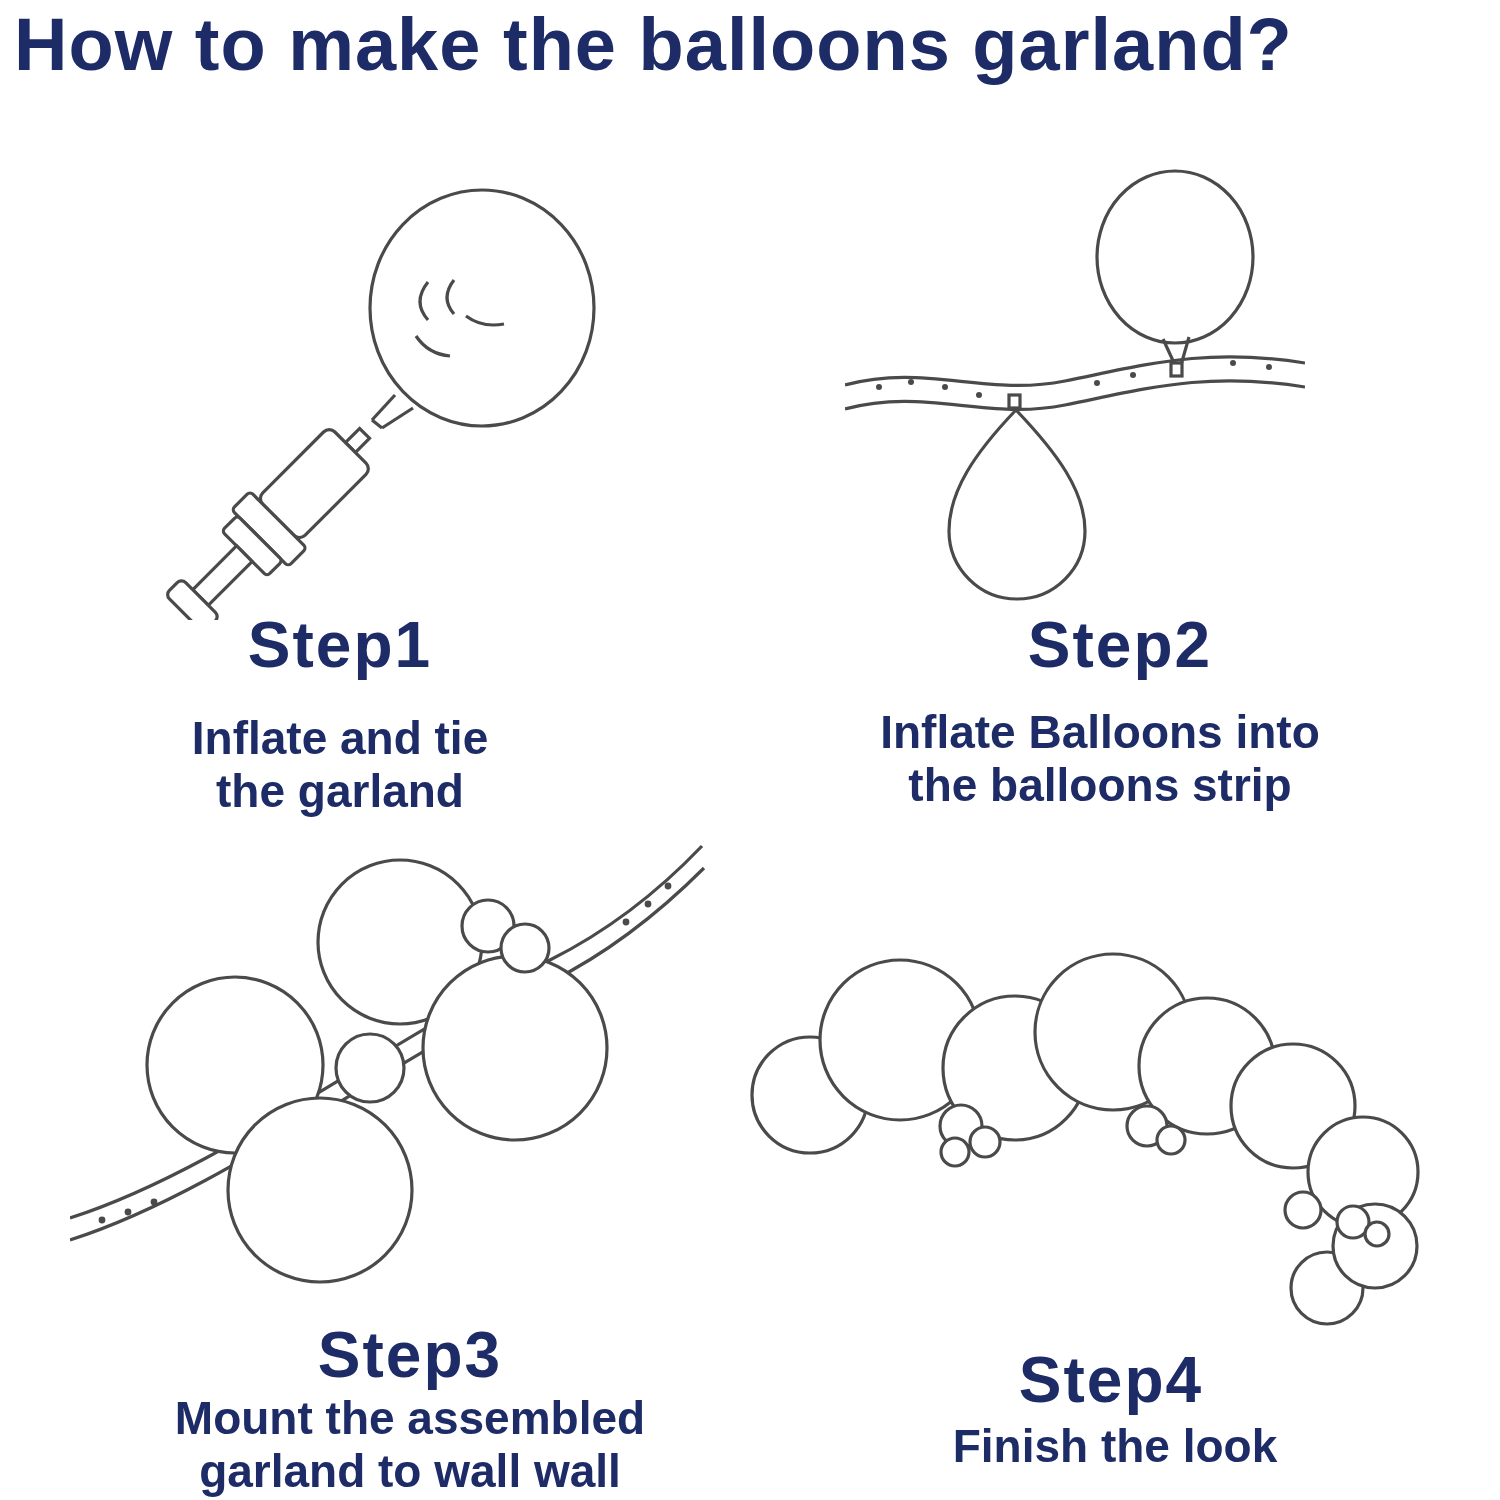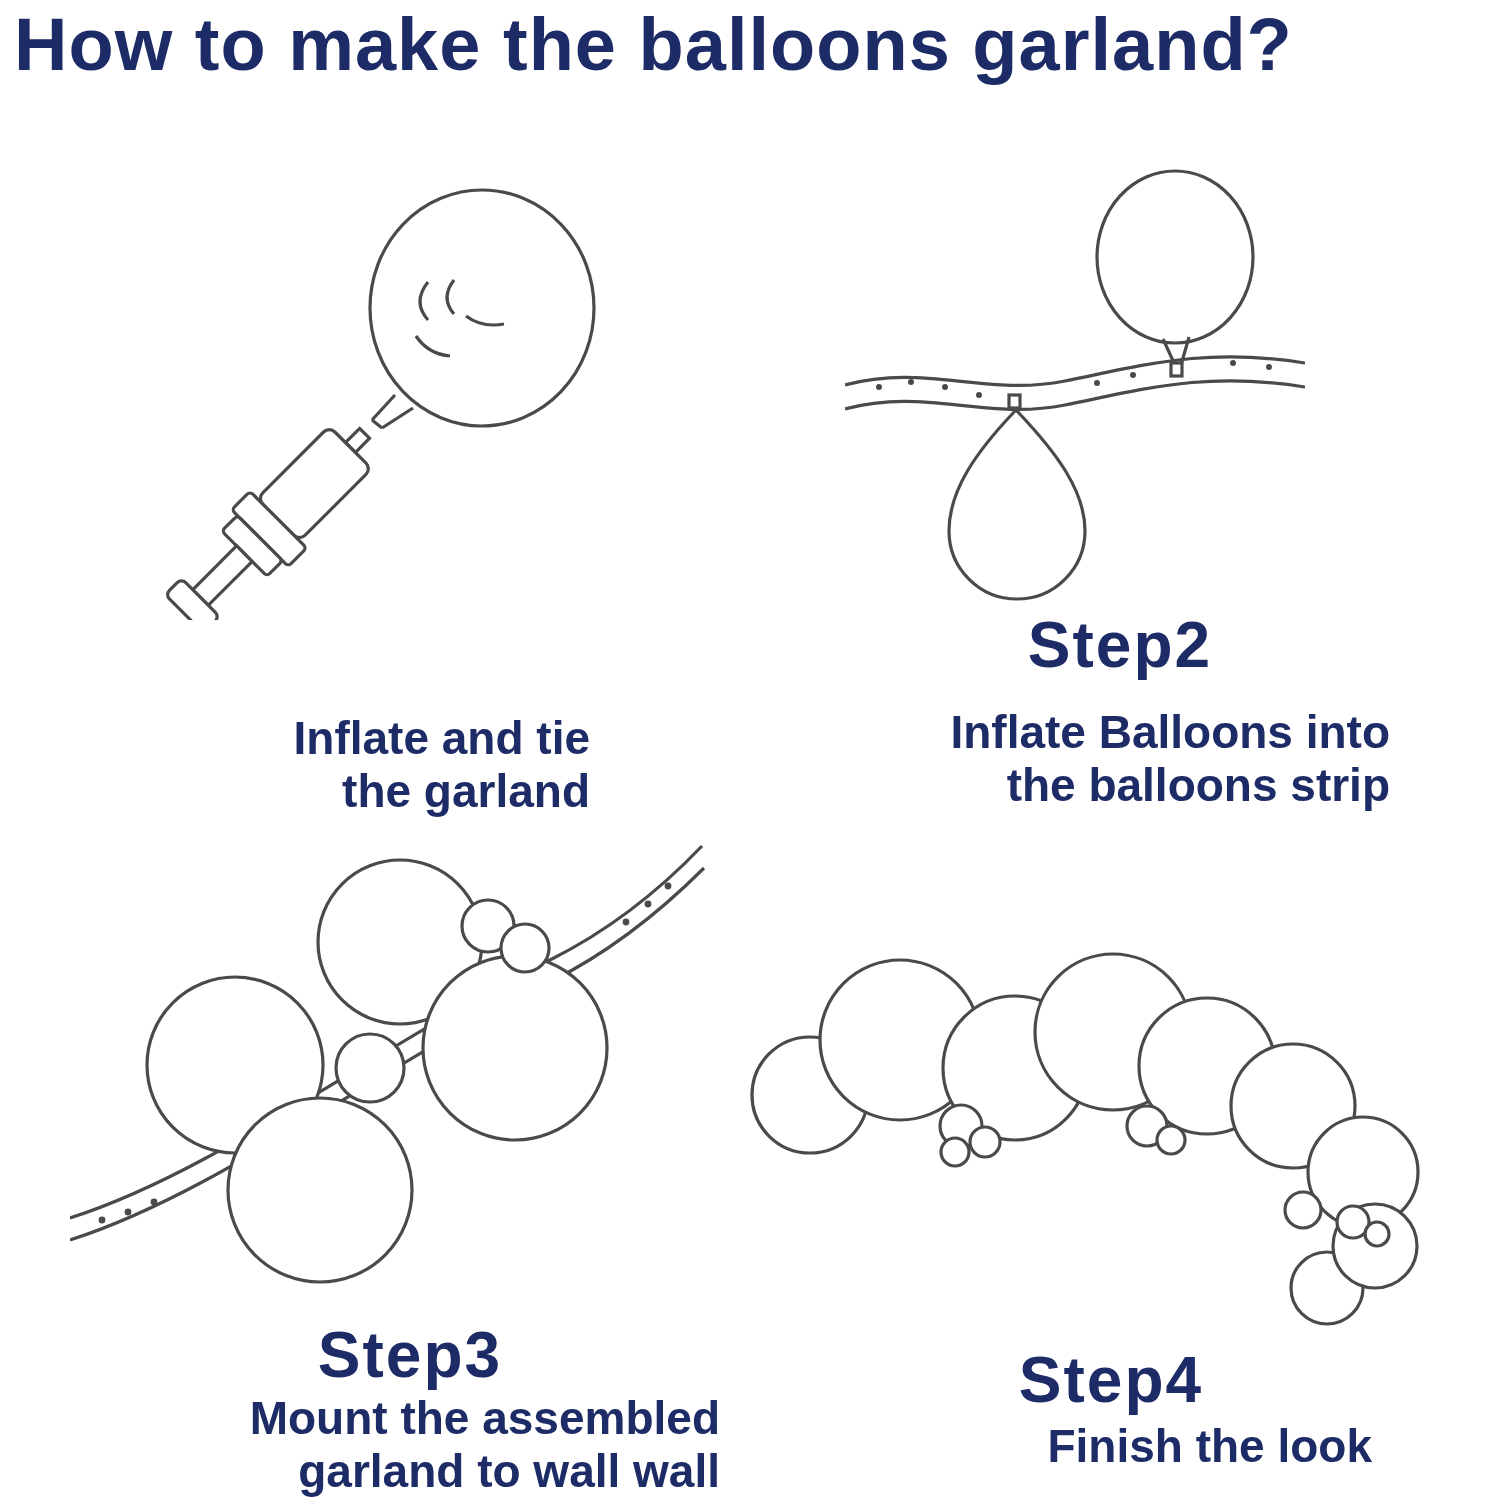--- a/index.html
+++ b/index.html
@@ -37,21 +37,21 @@
   .step-label {
     position: absolute;
     font-size: 64px;
     font-weight: 700;
     color: #1d2b66;
     text-align: center;
     letter-spacing: 2px;
   }
   .caption {
     position: absolute;
-    text-align: right;
+    text-align: center;
     font-size: 46px;
     font-weight: 700;
     color: #1d2b66;
     line-height: 1.15;
   }
   .caption div { white-space: nowrap; }
 
   
   .art { stroke: #4a4a4a; stroke-width: 3.2; fill: none; }
   .art-fill { stroke: #4a4a4a; stroke-width: 3.2; fill: #ffffff; }
@@ -82,20 +82,21 @@
         <rect class="art-fill" x="2" y="-7" width="20" height="14"></rect>
         <rect class="art-fill" x="22" y="-30" width="102" height="60" rx="8"></rect>
         <rect class="art-fill" x="124" y="-40" width="26" height="80" rx="4"></rect>
         <rect class="art-fill" x="150" y="-32" width="22" height="64" rx="4"></rect>
         <rect class="art-fill" x="172" y="-11" width="62" height="22"></rect>
         <rect class="art-fill" x="234" y="-27" width="23" height="54" rx="6"></rect>
       </g>
     </svg>
   </div>
 
+  <div class="step-label" style="left:140px; top:608px; width:400px;">Step1</div>
 
   <div class="caption" style="left:90px; top:712px; width:500px;">
     <div>Inflate and tie</div>
     <div>the garland</div>
   </div>
 
   <div class="illustration" style="left:845px; top:135px; width:460px; height:475px;">
     <svg viewBox="0 0 460 475">
 
       <ellipse class="art" cx="330" cy="122" rx="78" ry="86"></ellipse>
@@ -176,17 +177,17 @@
       <circle class="art-fill" cx="432" cy="236" r="20"></circle>
       <circle class="art-fill" cx="456" cy="250" r="14"></circle>
       <circle class="art-fill" cx="588" cy="320" r="18"></circle>
       <circle class="art-fill" cx="638" cy="332" r="16"></circle>
       <circle class="art-fill" cx="662" cy="344" r="12"></circle>
     </svg>
   </div>
 
   <div class="step-label" style="left:881px; top:1330px; width:460px;margin-top:13px;">Step4</div>
 
-  <div class="caption" style="left:792px; top:1420px; width:580px;">
+  <div class="caption" style="left:825px; top:1420px; width:580px;">
     <div>Finish the look</div>
   </div>
 
 </div>
 
 </body></html>

